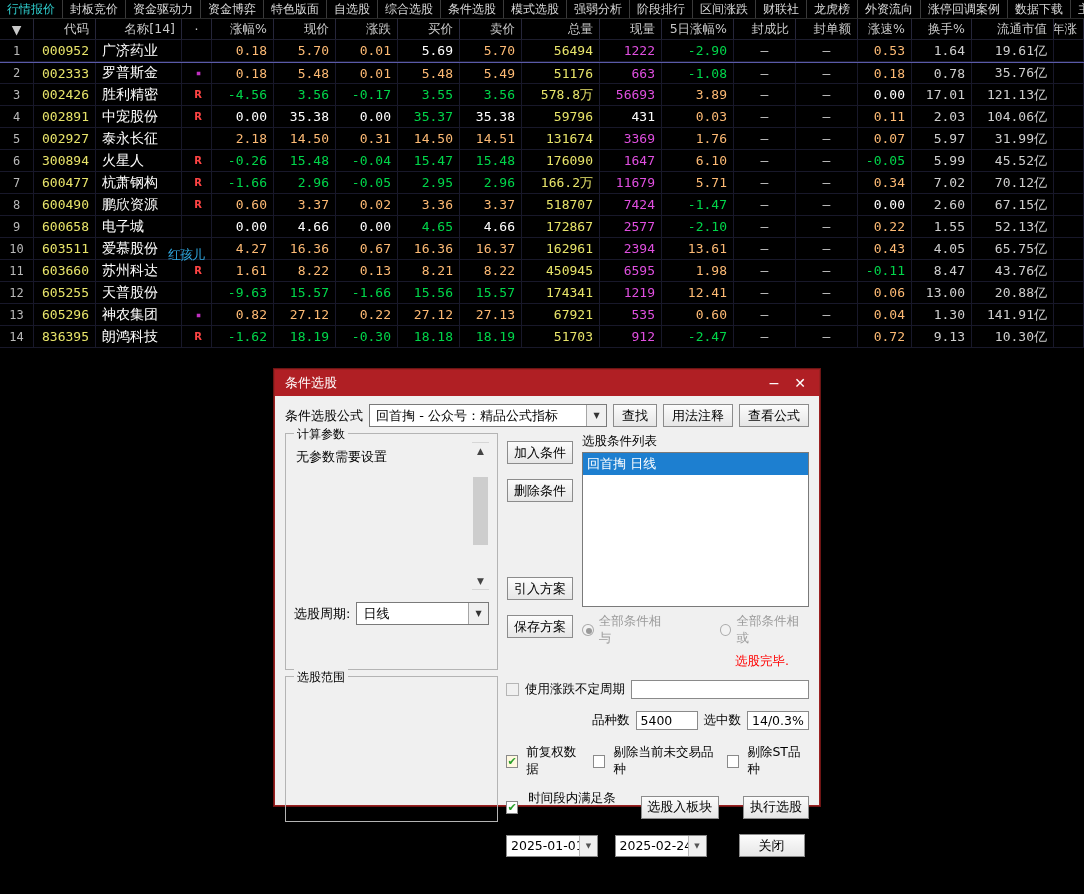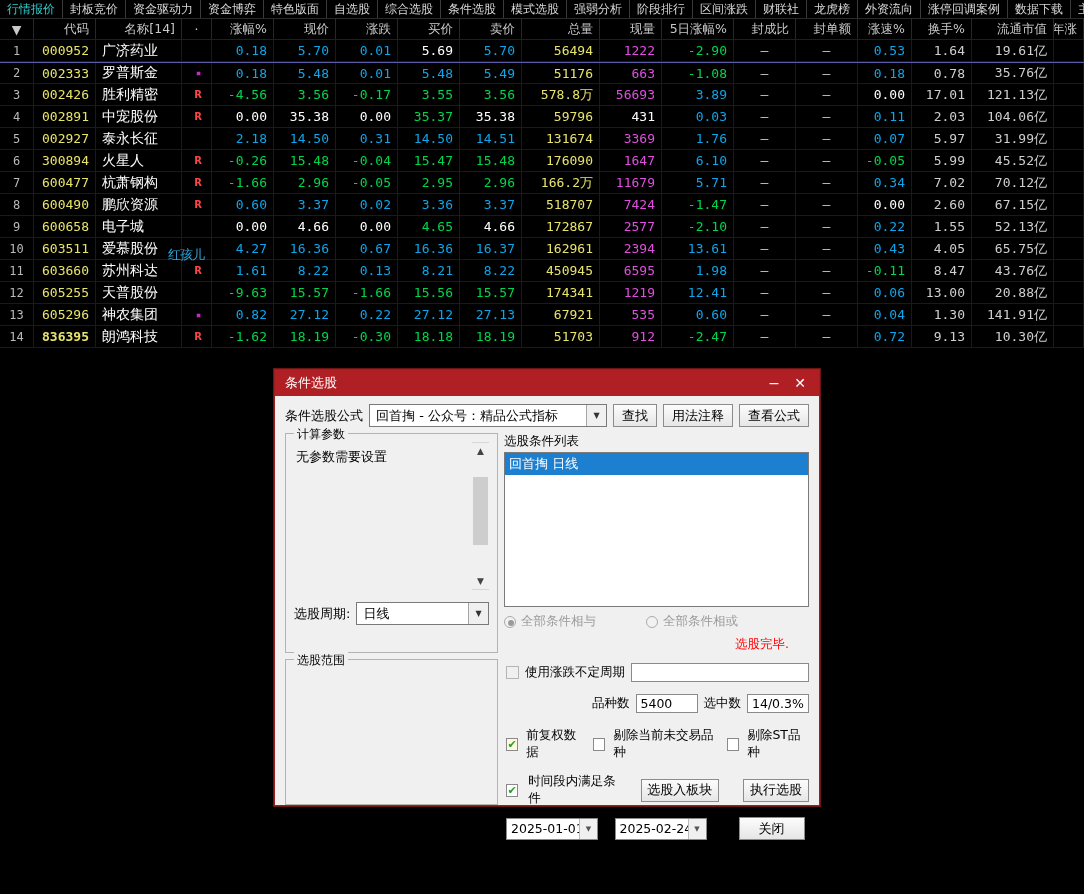--- a/index.html
+++ b/index.html
@@ -52,21 +52,21 @@
     font-size: 13px; border-right: 1px solid #18182a;
     padding-right: 6px; white-space: nowrap; overflow: hidden;
     font-family: "DejaVu Sans Mono", "Liberation Mono", monospace;
   }
   .q-cell.ctr { justify-content: center; padding-right: 0; }
   .q-cell.lft { justify-content: flex-start; padding-left: 6px; padding-right: 0;
                 font-family: "DejaVu Sans", "Liberation Sans", sans-serif; font-size: 14px;}
   .c-idx  { color: #b9b9b9; font-size: 12px; }
   .c-code { color: #e8e46a; }
   .c-name { color: #ffffff; }
-  .up     { color: #0ea5e9; }
+  .up     { color: #fdba74; }
   .down   { color: #00d64a; }
   .flat   { color: #ffffff; }
   .vol    { color: #e8e46a; }
   .cur    { color: #e04fe0; }
   .grey   { color: #cfcfcf; }
   .rmark  { color: #ff4444; font-size: 10px; font-weight: bold;
             font-family: "DejaVu Sans", sans-serif; margin-left:3px; }
   .dotmark{ color: #c030c0; font-size: 14px; line-height: 0; margin-left: 4px; }
   .sel-line { border-top: 1px solid #5a5aa8; }
 
@@ -529,21 +529,21 @@
         <div class="q-cell up" style="width: 72px;">0.60</div>
         <div class="q-cell ctr grey" style="width: 62px;">–</div>
         <div class="q-cell ctr grey" style="width: 62px;">–</div>
         <div class="q-cell up" style="width: 54px;">0.04</div>
         <div class="q-cell grey" style="width: 60px;">1.30</div>
         <div class="q-cell grey" style="width: 82px;">141.91亿</div>
         <div class="q-cell grey" style="width: 42px; flex: 1 1 0%;"></div>
       </div>
       <div class="quote-row">
         <div class="q-cell ctr ctr c-idx" style="width: 34px;">14</div>
-        <div class="q-cell c-code" style="width: 62px; font-weight: bold;">836395</div>
+        <div class="q-cell c-code" style="width: 62px;">836395</div>
         <div class="q-cell lft c-name" style="width: 86px;">朗鸿科技</div>
         <div class="q-cell ctr " style="width: 30px;">
           <span class="rmark">R</span>
         </div>
         <div class="q-cell down" style="width: 62px;">-1.62</div>
         <div class="q-cell down" style="width: 62px;">18.19</div>
         <div class="q-cell down" style="width: 62px;">-0.30</div>
         <div class="q-cell down" style="width: 62px;">18.18</div>
         <div class="q-cell down" style="width: 62px;">18.19</div>
         <div class="q-cell vol" style="width: 78px;">51703</div>
@@ -598,20 +598,26 @@
           </div>
           <div class="cycle-row">
             <span class="lbl">选股周期:</span>
             <div class="combo" style="flex:1">
               <span>日线</span>
               <span class="arrow">▼</span>
             </div>
           </div>
         </div>
 
+        <div class="btncol">
+          <div class="btn">加入条件</div>
+          <div class="btn">删除条件</div>
+          <div class="btn" style="margin-top:60px">引入方案</div>
+          <div class="btn">保存方案</div>
+        </div>
 
         <div class="listcol">
           <div class="listlabel">选股条件列表</div>
           <div class="listbox">
             <div class="listitem-sel" style="width:100%">回首掏  日线</div>
           </div>
           <div class="radio-row">
             <div>
               <span class="radio on"></span>
               <span>全部条件相与</span>

